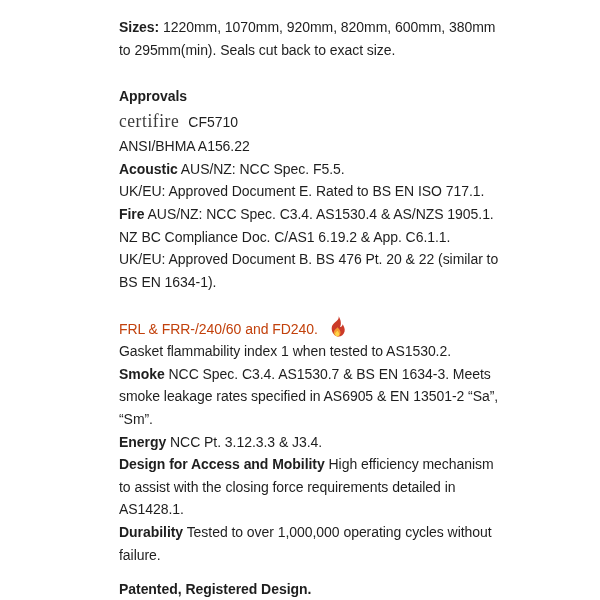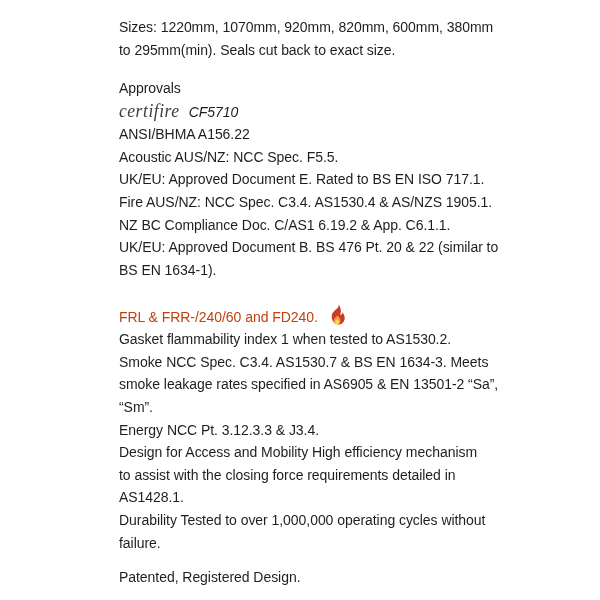--- a/index.html
+++ b/index.html
@@ -24,33 +24,33 @@
     padding-top: 16px;
     font-family: "Liberation Sans", sans-serif;
     font-size: 14px;
     line-height: 22.65px;
     letter-spacing: -0.05px;
     color: #1e1e1e;
     white-space: pre;
   }
   .line { min-height: 22.65px; }
   .seg-normal { font-weight: normal; margin-top: 20px; }
-  .seg-bold { font-weight: normal; }
+  .seg-bold { font-weight: bold; }
   .seg-red { color: #c2410c; }
   .seg-logo {
     font-family: "Liberation Serif", serif;
     font-size: 19px;
     color: #3c3c3c;
     letter-spacing: 0.6px;
     display: inline-block;
     transform: scaleX(0.92);
     transform-origin: 0 100%;
   }
-  .logo-line { line-height: 21px; min-height: 17px; font-style: italic; }
-  .gap-section { margin-top: 16px; }
+  .logo-line { line-height: 26px; min-height: 17px; }
+  .gap-section { margin-top: 24px; }
   .gap-end { margin-top: 12px; }
   .icon { display: inline-block; }
   .icon svg {
     width: 17px;
     height: 21px;
     vertical-align: -4px;
     margin-left: 3px;
     transform: rotate(6deg);
   }
 </style>

